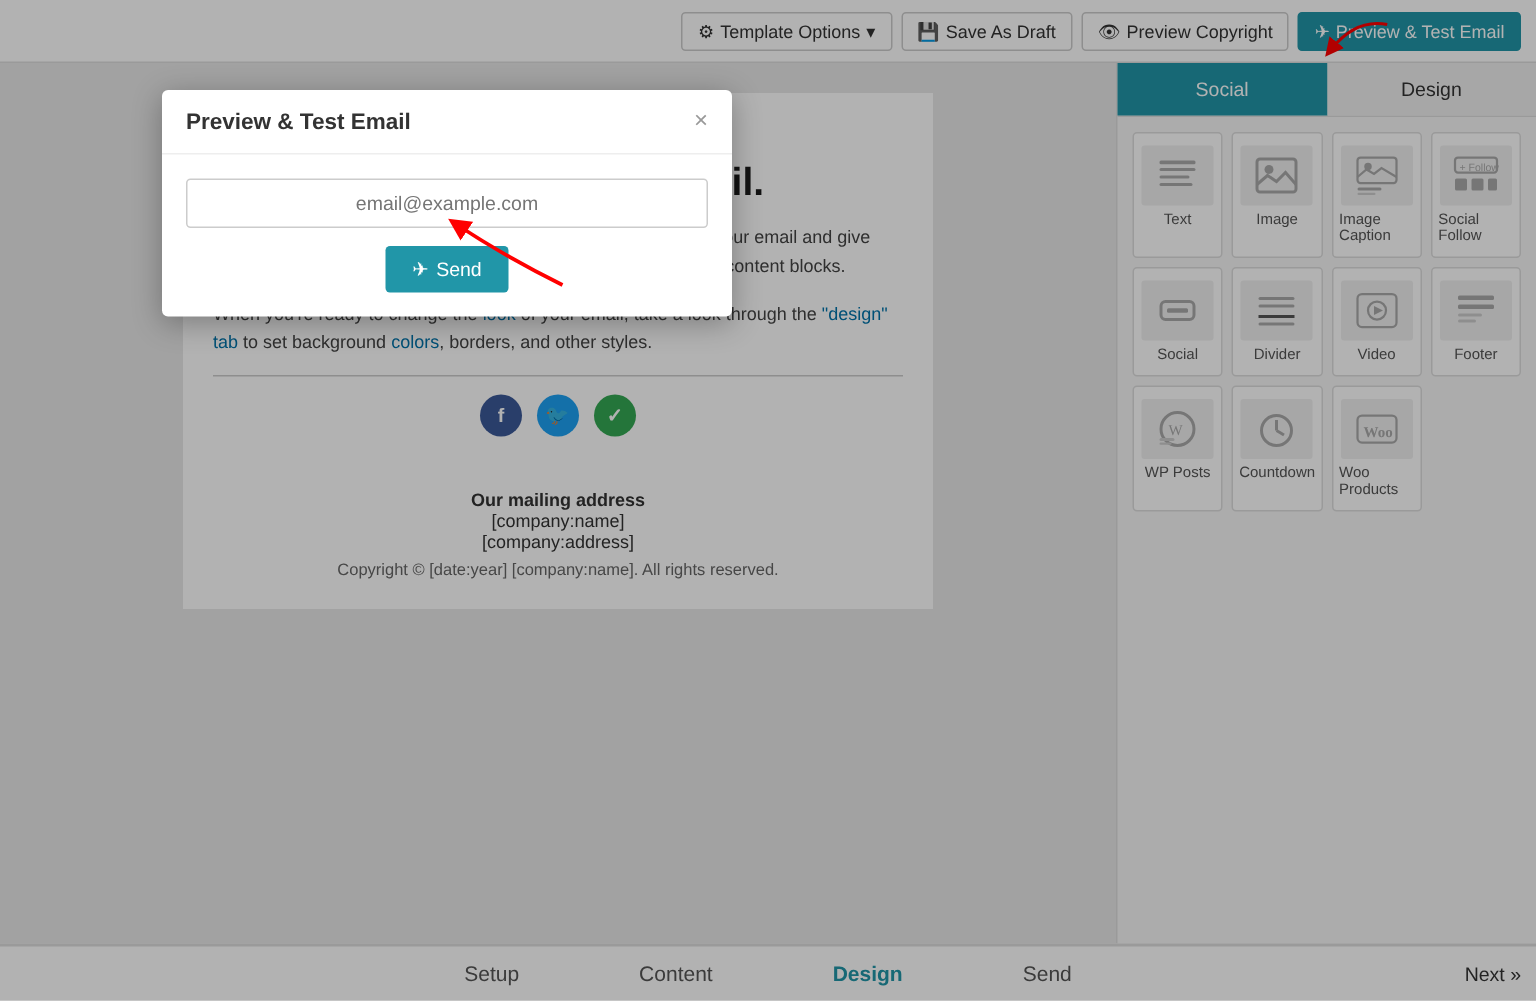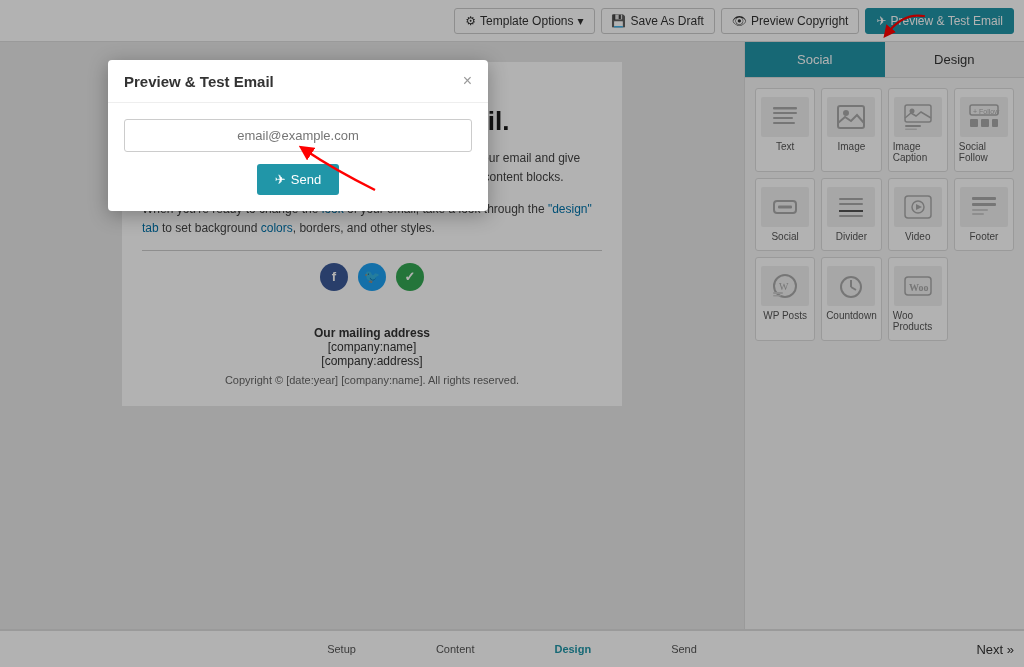--- a/index.html
+++ b/index.html
@@ -145,21 +145,21 @@
       height: 38px;
       background: #fff;
       border-top: 2px solid #ddd;
       display: flex;
       align-items: center;
       justify-content: center;
       gap: 60px;
       position: relative;
     }
     .bottom-nav-item {
-      font-size: 11px; color: #555; cursor: pointer;
+      font-size: 14px; color: #555; cursor: pointer;
       padding: 6px 10px;
       text-align: right;
     }
     .bottom-nav-item.active { color: #2196a8; font-weight: bold; }
     .bottom-next {
       position: absolute; right: 10px;
       font-size: 13px; color: #333; cursor: pointer;
     }
 
     

